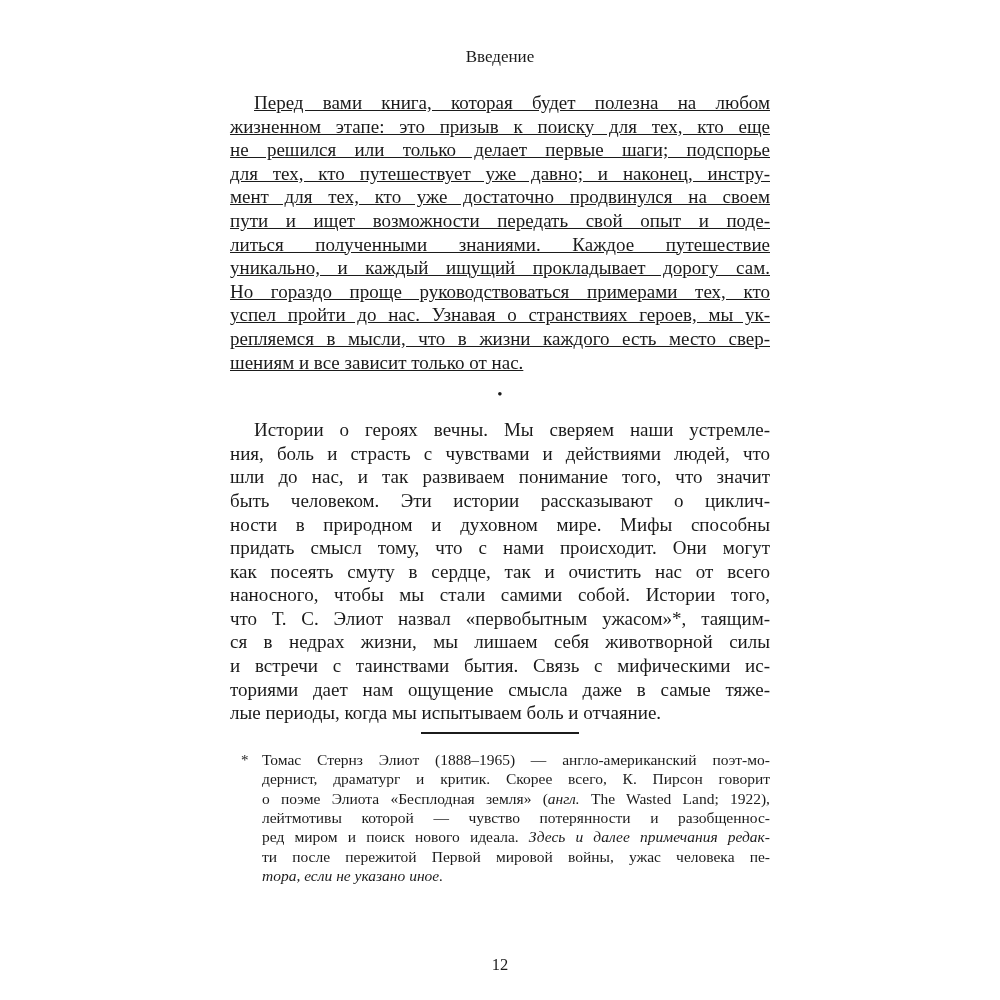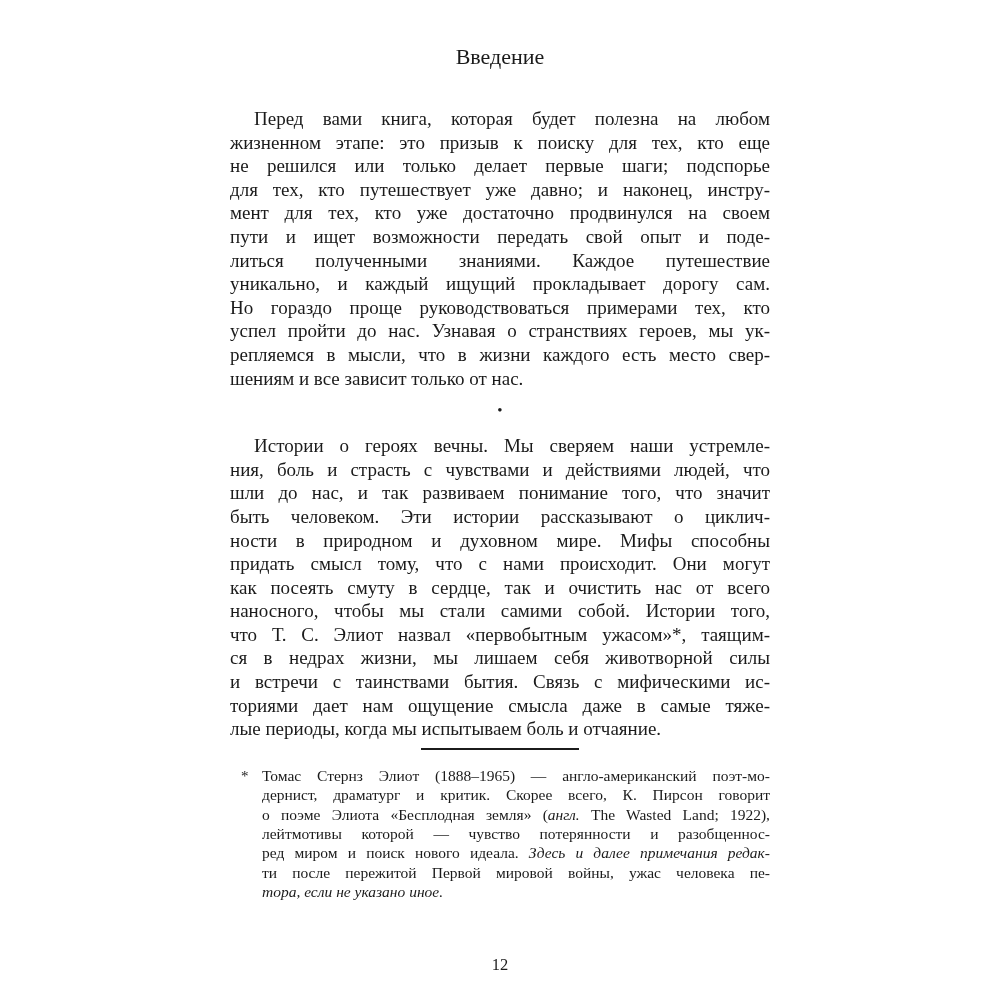--- a/index.html
+++ b/index.html
@@ -14,25 +14,25 @@
   }
   .column {
     position: absolute;
     left: 230px;
     top: 0;
     width: 540px;
   }
   .chapter-header {
     margin-top: 47px;
     text-align: center;
-    font-size: 22px;
+    font-size: 17px;
     line-height: 19px;
   }
   .para { font-size: 19px; line-height: 23.6px; }
-  .para.p1 { margin-top: 41px; }
+  .para.p1 { margin-top: 25px; text-decoration: underline; }
   .para.p2 { margin-top: 12px; }
   .bline { text-align: justify; text-align-last: justify; }
   .bline.first { text-indent: 24px; }
   .bline.last { text-align-last: left; }
   .sep {
     margin-top: 9px;
     height: 23px;
     display: flex;
     align-items: center;
     justify-content: center;

